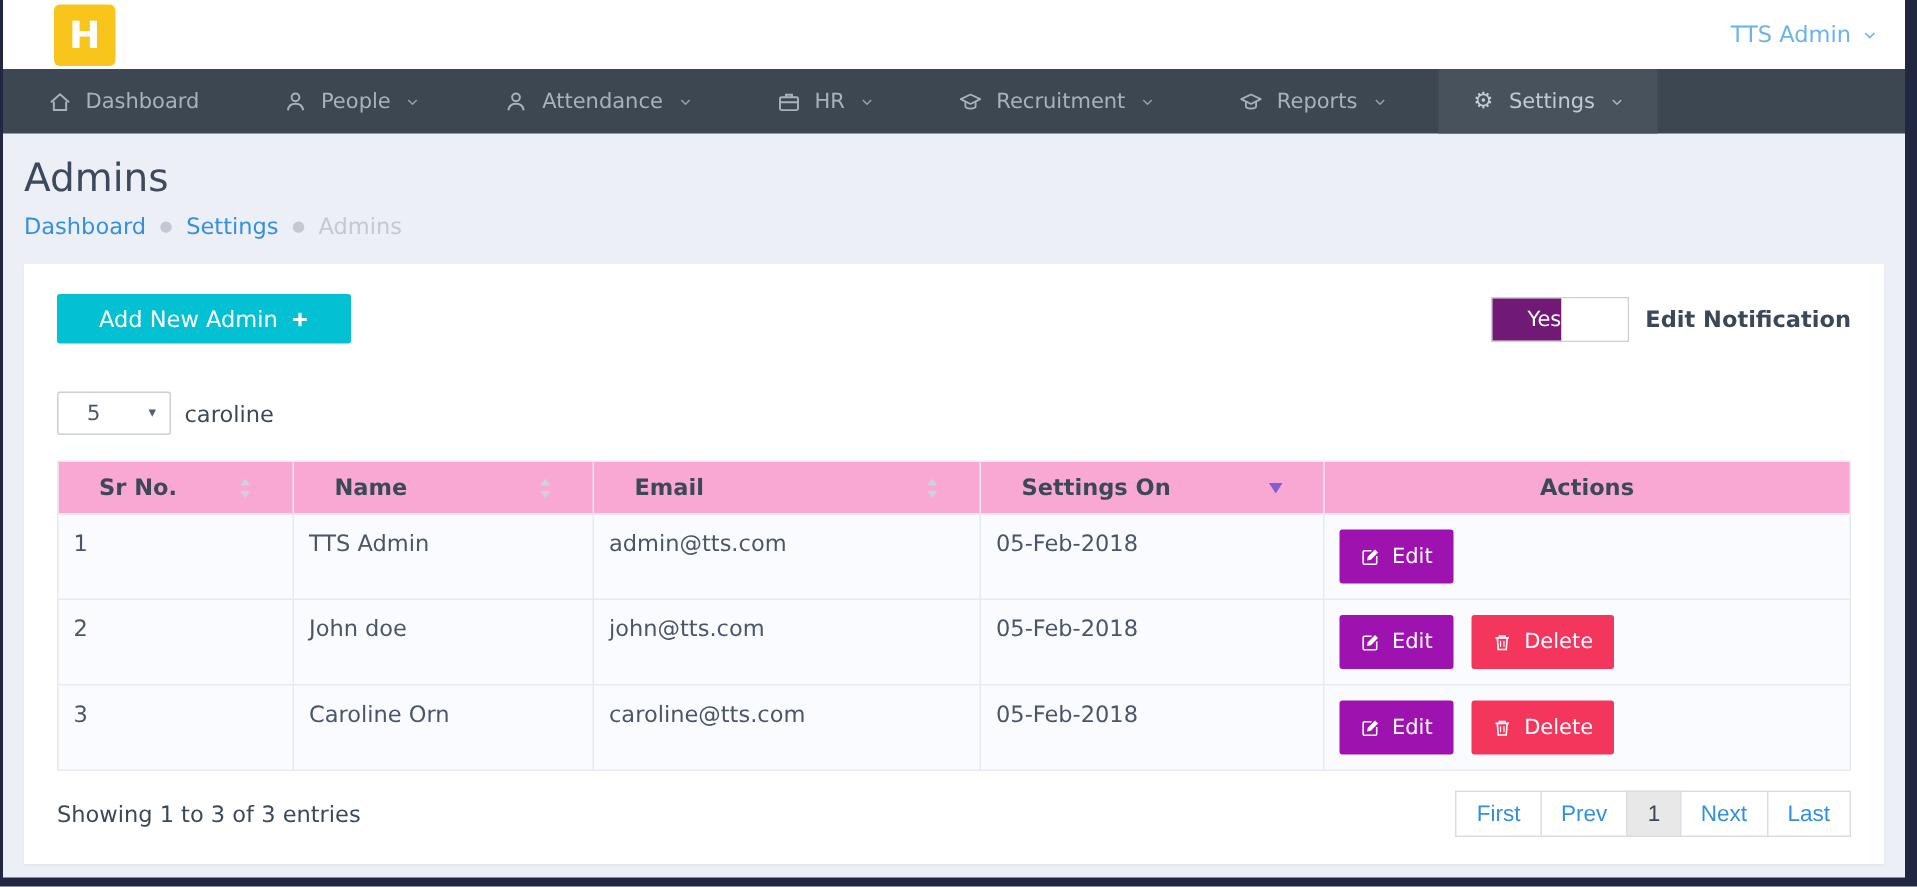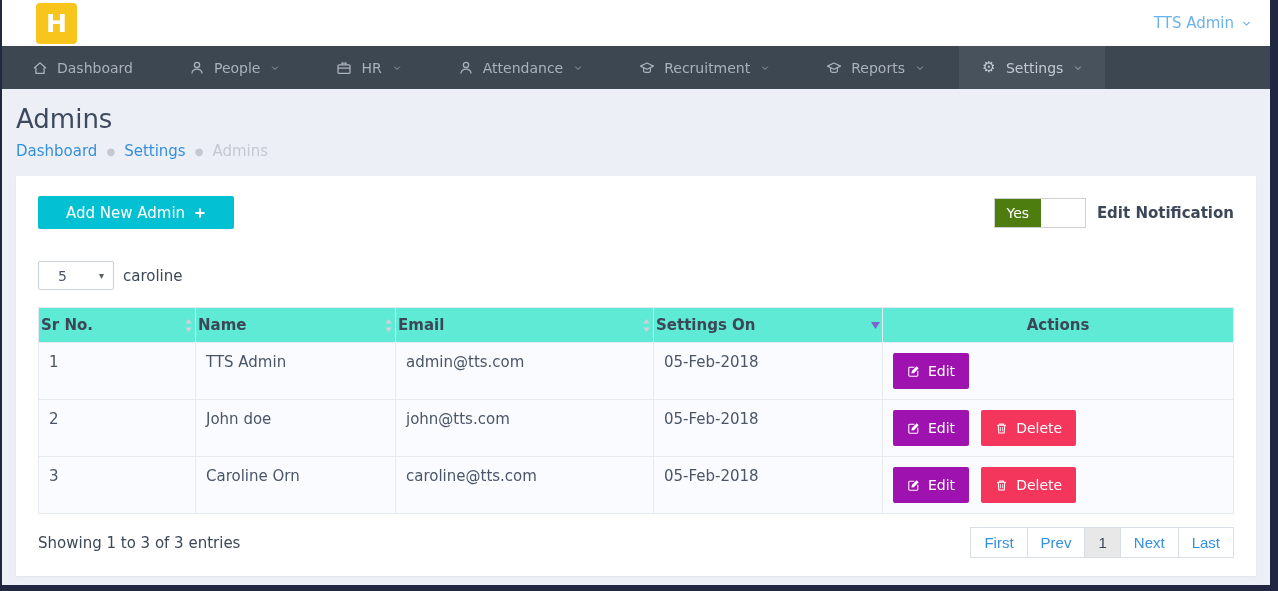--- a/index.html
+++ b/index.html
@@ -43,40 +43,40 @@
     padding:20px 22px;box-shadow:0 1px 2px rgba(0,0,0,.05);}
 
   .toolbar-row{display:flex;justify-content:space-between;align-items:center;height:33px;}
   .btn-add{display:inline-flex;align-items:center;gap:9px;background:#03c1d3;color:#fff;
     border:none;border-radius:2px;font-size:15px;padding:7px 28px;height:33px;cursor:pointer;
     font-family:inherit;}
   .btn-add .icon{width:12px;height:12px;}
   .toggle-group{display:flex;align-items:center;}
   .toggle{width:92px;height:30px;border:1px solid #cfcfcf;background:#fff;display:flex;
     box-sizing:border-box;cursor:pointer;}
-  .toggle-on{width:46px;background:#4d7c0f;color:#fff;font-size:14px;display:flex;
-    align-items:center;justify-content:center;}
+  .toggle-on{width:46px;background:#701a75;color:#fff;font-size:14px;display:flex;
+    align-items:center;justify-content:flex-end;}
   .toggle-off{flex:1;background:#fff;}
   .toggle-label{margin-left:11px;font-size:15px;font-weight:700;color:#3c4858;}
 
   .controls-row{margin-top:32px;display:flex;justify-content:space-between;align-items:center;height:29px;}
   .records-group{display:flex;align-items:center;gap:9px;}
   .records-select{width:76px;height:29px;border:1px solid #c9d0da;border-radius:2px;background:#fff;
     box-sizing:border-box;display:flex;align-items:center;justify-content:space-between;
     padding:0 9px 0 19px;font-size:14px;color:#4a5568;cursor:pointer;}
   .records-select .sel-caret{font-size:10px;color:#555e6b;}
   .records-label{font-size:15px;color:#3c4858;}
   .search-group{display:flex;align-items:center;gap:9px;}
   .search-label{font-size:15px;color:#3c4858;}
   .search-input{width:145px;height:29px;border:1px solid #c9d0da;border-radius:2px;
     box-sizing:border-box;padding:0 8px;font-size:14px;color:#4a5568;font-family:inherit;outline:none;}
 
   
   table.grid{width:100%;margin-top:17px;border-collapse:collapse;table-layout:fixed;}
-  .grid th{border:1px solid #e6e9f0;background:#5eead4;padding:8px 2px;font-size:15px;
+  .grid th{border:1px solid #e6e9f0;background:#f9a8d4;padding:8px 27px;font-size:15px;
     font-weight:600;color:#3c4858;cursor:pointer;}
   .th-inner{display:flex;justify-content:space-between;align-items:center;width:100%;}
   .th-inner.center{justify-content:center;}
   .icon.sort{width:9px;height:13px;}
   .icon.sort-desc{width:9px;height:7px;}
   .grid td{border:1px solid #e6e9f0;background:#fafbfe;padding:10px;font-size:15px;
     color:#4a5568;vertical-align:top;height:57px;box-sizing:border-box;}
   .col-sr{width:157px;}.col-name{width:200px;}.col-email{width:258px;}.col-created{width:229px;}
   .btn{display:inline-flex;align-items:center;gap:8px;border:none;border-radius:2px;
     color:#fff;font-size:14px;padding:18px 14px;height:29px;cursor:pointer;font-family:inherit;}
@@ -130,39 +130,39 @@
         <span>People</span>
         <span class="icon caret">
           <svg viewBox="0 0 16 16" fill="none" stroke="currentColor" stroke-width="1.6">
             <path d="M3.5 5.8 8 10.3l4.5-4.5"></path>
           </svg>
         </span>
       </div>
       <div class="nav-item">
         <span class="icon">
           <svg viewBox="0 0 16 16" fill="none" stroke="currentColor" stroke-width="1.3">
+            <circle cx="8" cy="4.9" r="2.6"></circle>
+            <path d="M2.9 13.5c.4-3 2.5-4.3 5.1-4.3s4.7 1.3 5.1 4.3"></path>
+          </svg>
+        </span>
+        <span>Attendance</span>
+        <span class="icon caret">
+          <svg viewBox="0 0 16 16" fill="none" stroke="currentColor" stroke-width="1.6">
+            <path d="M3.5 5.8 8 10.3l4.5-4.5"></path>
+          </svg>
+        </span>
+      </div>
+      <div class="nav-item">
+        <span class="icon">
+          <svg viewBox="0 0 16 16" fill="none" stroke="currentColor" stroke-width="1.3">
             <rect x="2" y="4.8" width="12" height="8.6" rx="1"></rect>
             <path d="M6 4.8V3.1h4v1.7M2 8.2h12"></path>
           </svg>
         </span>
         <span>HR</span>
-        <span class="icon caret">
-          <svg viewBox="0 0 16 16" fill="none" stroke="currentColor" stroke-width="1.6">
-            <path d="M3.5 5.8 8 10.3l4.5-4.5"></path>
-          </svg>
-        </span>
-      </div>
-      <div class="nav-item">
-        <span class="icon">
-          <svg viewBox="0 0 16 16" fill="none" stroke="currentColor" stroke-width="1.3">
-            <circle cx="8" cy="4.9" r="2.6"></circle>
-            <path d="M2.9 13.5c.4-3 2.5-4.3 5.1-4.3s4.7 1.3 5.1 4.3"></path>
-          </svg>
-        </span>
-        <span>Attendance</span>
         <span class="icon caret">
           <svg viewBox="0 0 16 16" fill="none" stroke="currentColor" stroke-width="1.6">
             <path d="M3.5 5.8 8 10.3l4.5-4.5"></path>
           </svg>
         </span>
       </div>
       <div class="nav-item">
         <span class="icon">
           <svg viewBox="0 0 16 16" fill="none" stroke="currentColor" stroke-width="1.2" stroke-linejoin="round">
             <path d="M1.5 6.1 8 3l6.5 3.1L8 9.3z"></path>

